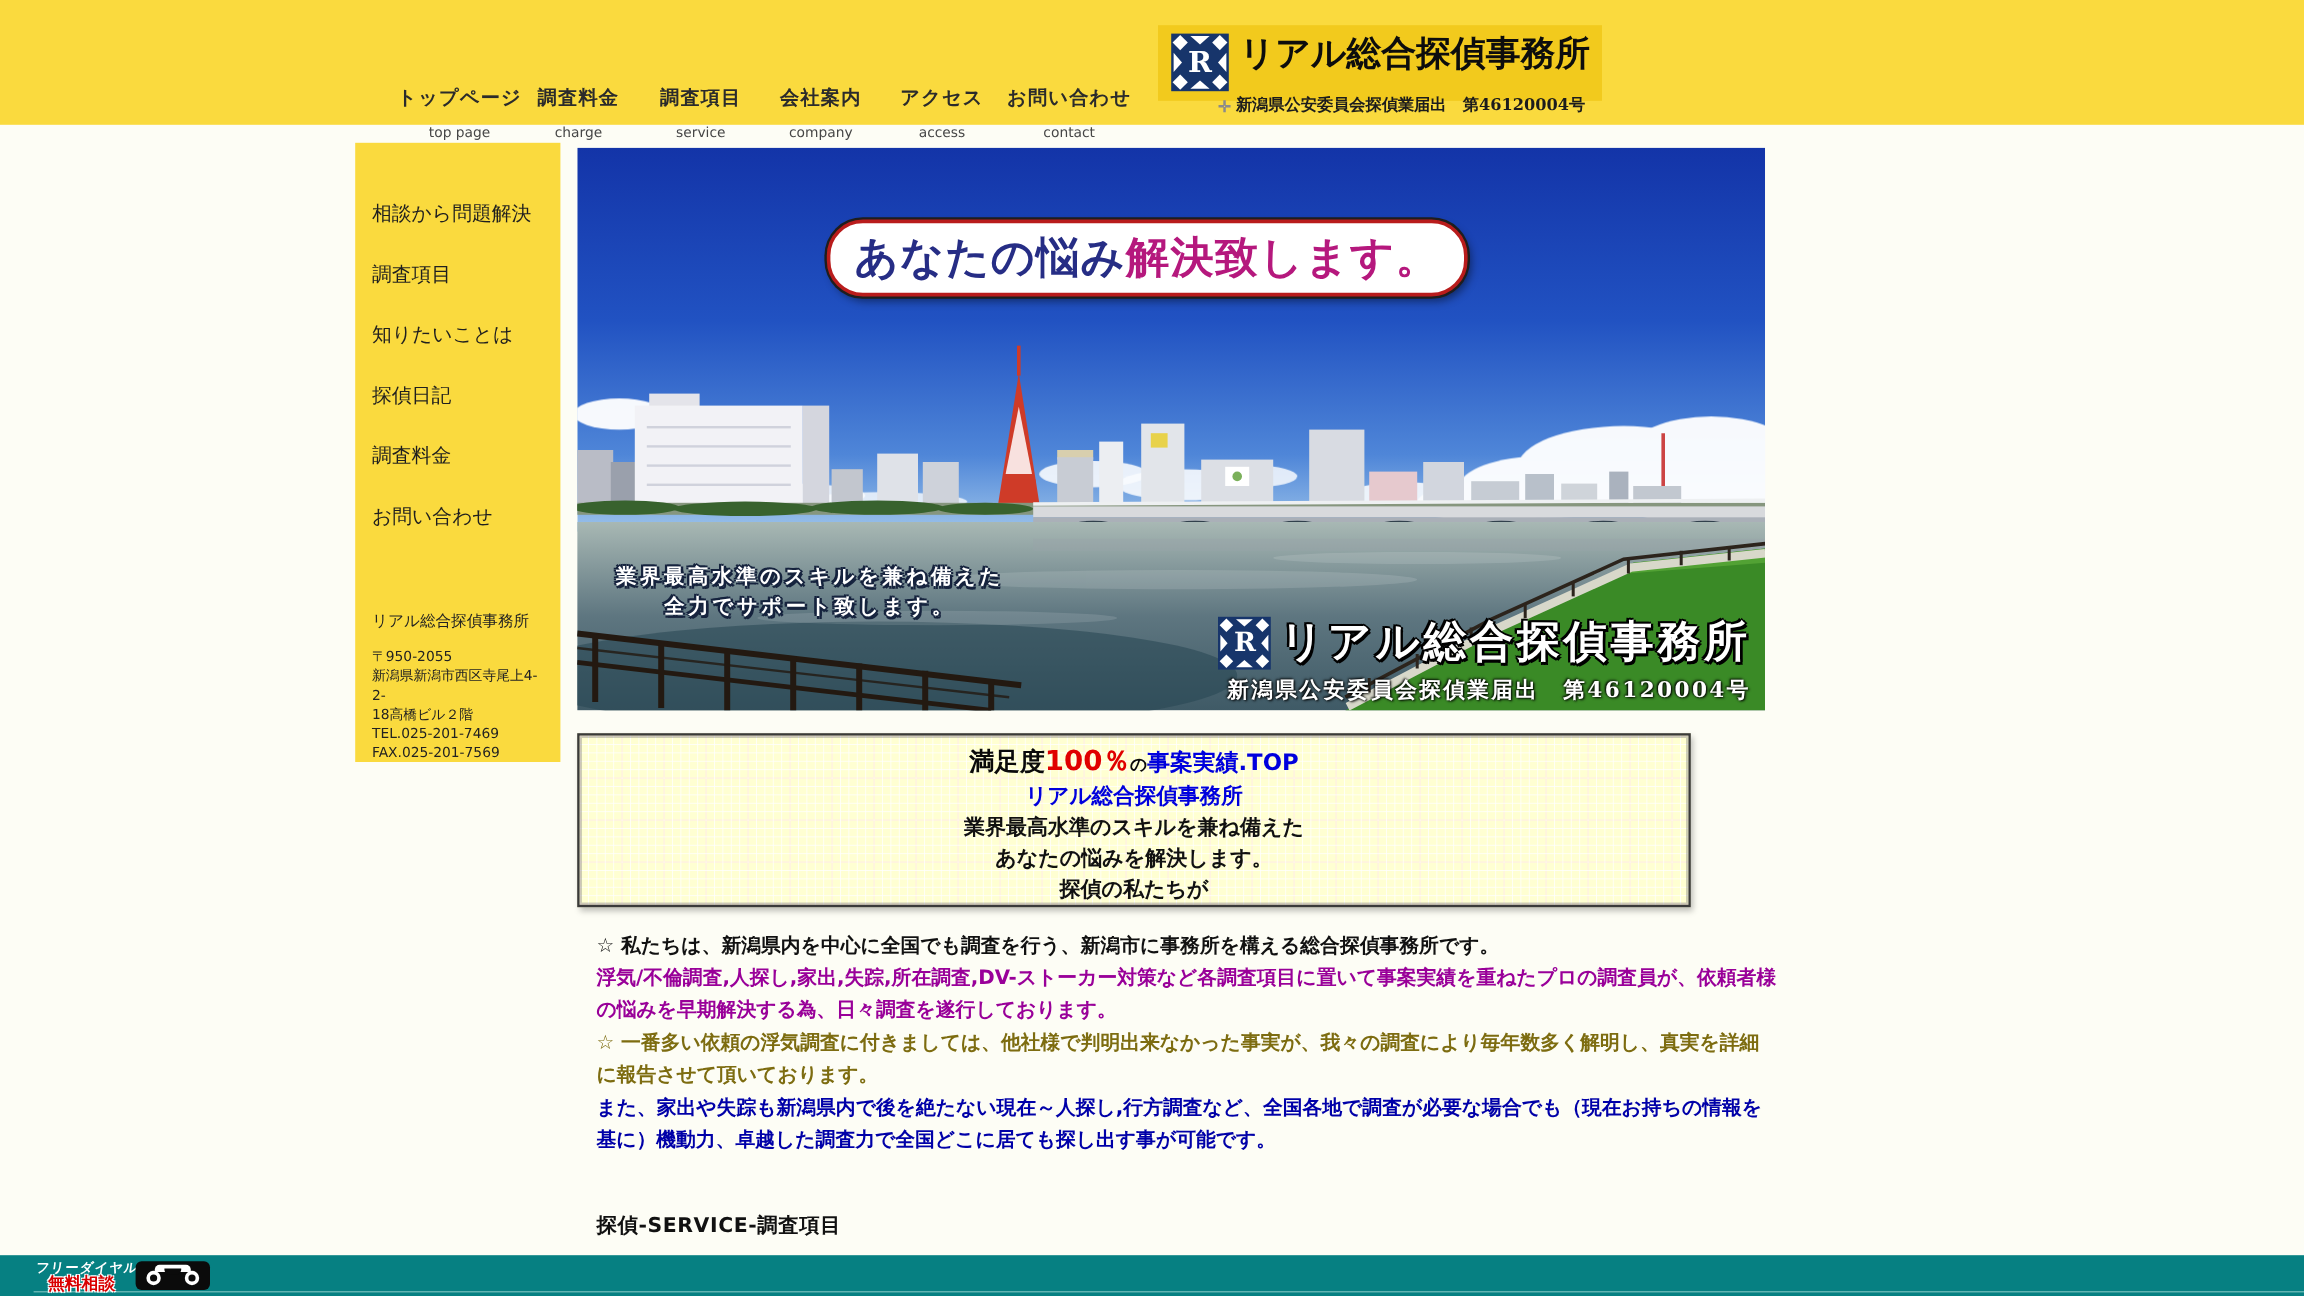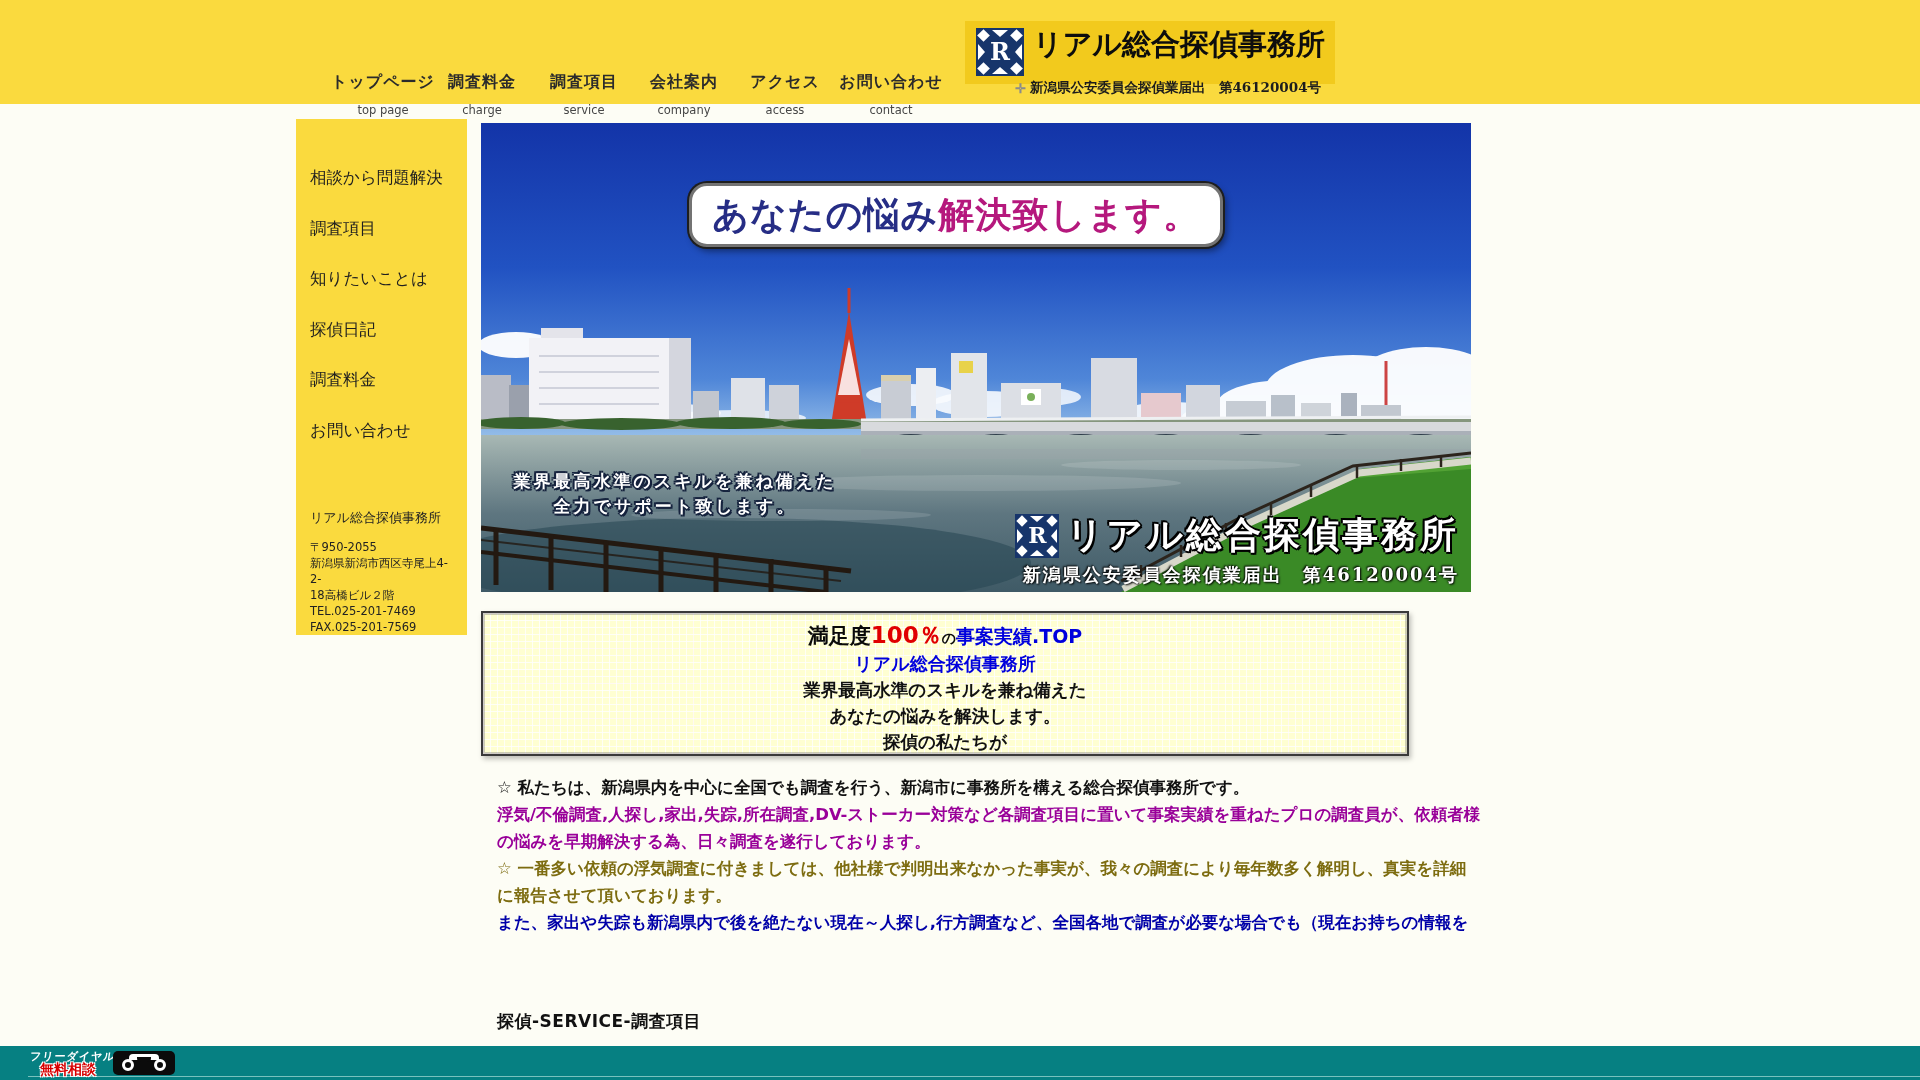--- a/index.html
+++ b/index.html
@@ -45,21 +45,21 @@
   .side-item { position:absolute; left:14px; font-size:16.5px; font-weight:500; color:#1f1f1f; cursor:pointer; white-space:nowrap; }
   .s0{top:48px}.s1{top:99px}.s2{top:149px}.s3{top:200px}.s4{top:250px}.s5{top:301px}
   .office { position:absolute; left:14px; top:390px; width:148px; color:#222; }
   .office .oname { font-size:13px; margin-bottom:12px; }
   .office .oline { font-size:11.5px; line-height:16px; }
 
   
   .hero { position:absolute; left:481px; top:123px; width:990px; height:469px; overflow:hidden; }
   .hero svg { position:absolute; inset:0; }
   .hero-banner { position:absolute; left:208px; top:60px; width:534px; height:64px;
-    background:#fff; border:3px solid #737373; border-radius:18px;
+    background:#fff; border:3px solid #b91c1c; border-radius:30px;
     box-shadow:0 0 0 2px #1e1e1e, 3px 4px 7px rgba(0,0,0,.45);
     display:flex; align-items:center; justify-content:center;
     font-size:36px; font-weight:bold; letter-spacing:1px; white-space:nowrap; }
   .hero-banner .p1 { color:#262d85; }
   .hero-banner .p2 { color:#b5187d; }
   .hero-msg { position:absolute; left:8px; top:346px; width:372px; text-align:center;
     font-family:"DejaVu Serif","Liberation Serif",serif;
     font-size:17px; line-height:25px; font-weight:bold; letter-spacing:3px; color:#fff;
     text-shadow:-2px 0 0 #16233e, 2px 0 0 #16233e, 0 -2px 0 #16233e, 0 2px 0 #16233e, 2px 2px 0 #16233e, -2px -2px 0 #16233e; }
   .hero-brand { position:absolute; right:12px; top:388px; width:480px; text-align:right; }
@@ -355,20 +355,21 @@
     <div class="hl-line">探偵の私たちが</div>
   </div>
 
   <div class="intro">
     <div class="iline c-black">☆ 私たちは、新潟県内を中心に全国でも調査を行う、新潟市に事務所を構える総合探偵事務所です。</div>
     <div class="iline c-purple">浮気/不倫調査,人探し,家出,失踪,所在調査,DV-ストーカー対策など各調査項目に置いて事案実績を重ねたプロの調査員が、依頼者様</div>
     <div class="iline c-purple">の悩みを早期解決する為、日々調査を遂行しております。</div>
     <div class="iline c-olive">☆ 一番多い依頼の浮気調査に付きましては、他社様で判明出来なかった事実が、我々の調査により毎年数多く解明し、真実を詳細</div>
     <div class="iline c-olive">に報告させて頂いております。</div>
     <div class="iline c-navy">また、家出や失踪も新潟県内で後を絶たない現在～人探し,行方調査など、全国各地で調査が必要な場合でも（現在お持ちの情報を</div>
+    <div class="iline c-navy">基に）機動力、卓越した調査力で全国どこに居ても探し出す事が可能です。</div>
   </div>
 
   <div class="service-heading">探偵-SERVICE-調査項目</div>
 
   <div class="footer">
     <div class="footer-line"></div>
     <div class="freedial-label">フリーダイヤル</div>
     <div class="consult-label">無料相談</div>
     <div class="freedial-icon">
       <span class="bridge"></span>

